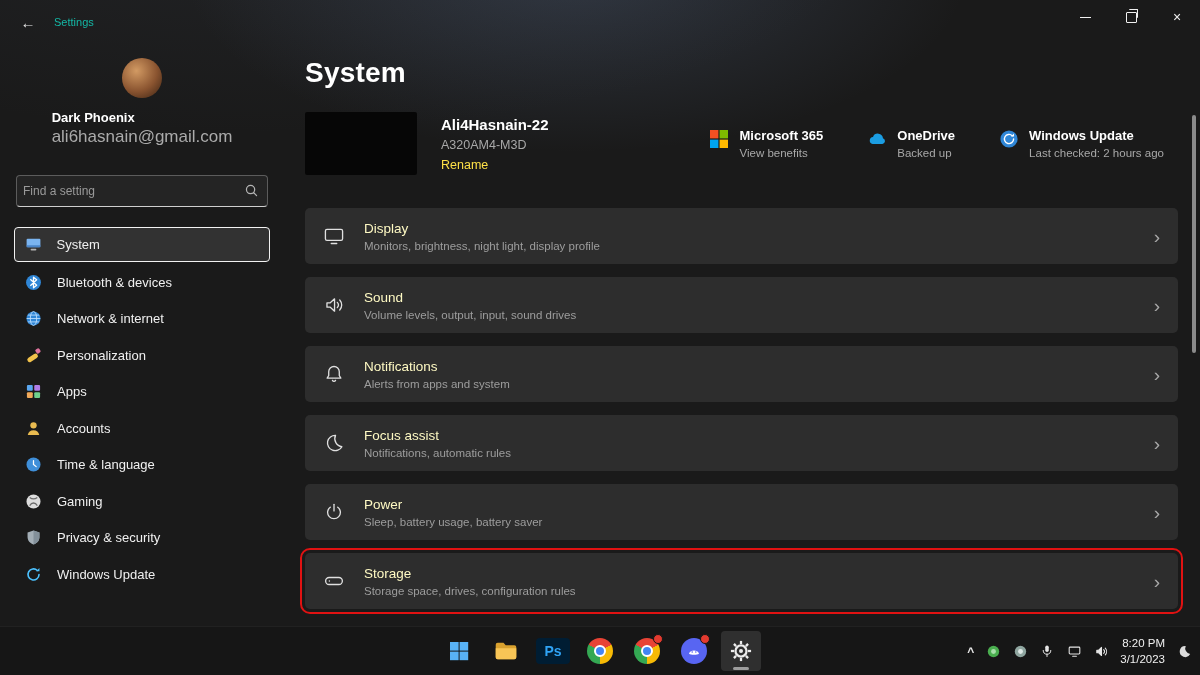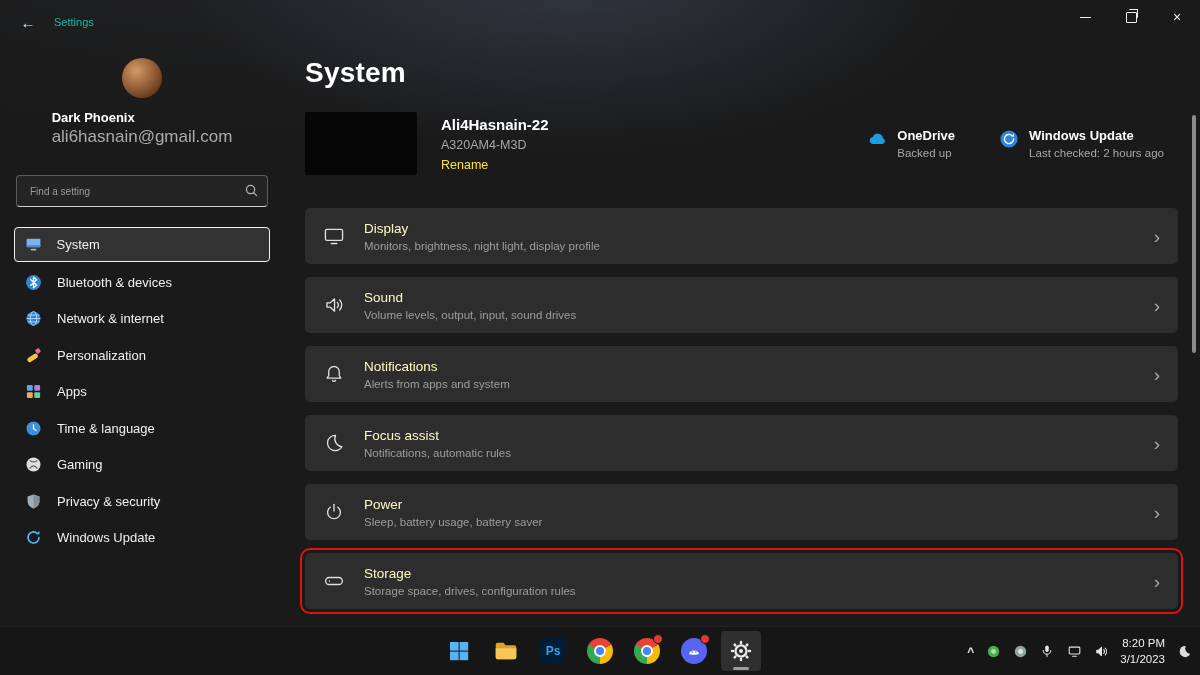--- a/index.html
+++ b/index.html
@@ -21,21 +21,21 @@
     border-top:1px solid #f0f0f0;border-right:1px solid #f0f0f0;border-radius:1px;}
   
   .sidebar{position:absolute;top:44px;left:0;width:284px;bottom:48px;padding:0 14px;box-sizing:border-box;z-index:4;}
   .user{display:flex;align-items:center;gap:12px;margin:14px 4px 0 4px;flex-direction:column;}
   .avatar{width:40px;height:40px;border-radius:50%;flex:0 0 40px;
     background:radial-gradient(circle at 36% 32%,#d29a63,#8a5430 55%,#402615 95%);}
   .user-name{font-size:13px;font-weight:700;color:#fff;}
   .user-email{font-size:17px;color:#ababab;margin-top:2px;}
   .searchbox{position:relative;margin:28px 2px 20px 2px;}
   .searchbox input{width:100%;box-sizing:border-box;height:32px;background:#242424;border:1px solid #5c5c5c;
-    border-bottom:1.5px solid #cfcfcf;border-radius:4px;color:#eab308;font-size:10px;padding:0 32px 0 13px;
+    border-bottom:1.5px solid #cfcfcf;border-radius:4px;color:#eab308;font-size:12px;padding:0 32px 0 6px;
     font-family:"Liberation Sans","DejaVu Sans",sans-serif;outline:none;}
   .searchbox input::placeholder{color:#9a9a9a;}
   .search-ico{position:absolute;right:9px;top:8px;width:15px;height:15px;opacity:.85;}
   .nav{margin-top:2px;}
   .nav-item{position:relative;display:flex;align-items:center;gap:15px;height:33px;margin-bottom:3.5px;
     padding:0 11px;border-radius:4px;font-size:13px;color:#f0f0f0;}
   .nav-item .nicon{width:17px;height:17px;flex:0 0 17px;display:flex;}
   .nav-item.selected{background:#323232;border:1.5px solid #f2f2f2;padding:0 9.5px;}
   
   .main{position:absolute;left:284px;top:44px;right:0;bottom:48px;padding:0 22px 0 21px;box-sizing:border-box;}
@@ -61,22 +61,22 @@
   .chev{margin-left:auto;color:#a8a8a8;font-size:19px;line-height:1;}
   .scrollbar{position:absolute;right:4px;top:115px;width:4px;height:238px;border-radius:2px;background:#8b8b8b;z-index:6;}
   
   .taskbar{position:absolute;left:0;right:0;bottom:0;height:48px;background:#161616;
     border-top:1px solid rgba(255,255,255,.05);z-index:10;}
   .tb-center{position:absolute;left:50%;transform:translateX(-50%);top:4px;display:flex;gap:7px;}
   .tb-icon{width:40px;height:40px;border-radius:4px;display:flex;align-items:center;justify-content:center;position:relative;}
   .tb-icon.active{background:rgba(255,255,255,.11);}
   .tb-icon.active::after{content:'';position:absolute;bottom:1px;left:50%;transform:translateX(-50%);
     width:16px;height:3px;border-radius:2px;background:#9d9d9d;}
-  .ps-tile{width:26px;height:26px;border-radius:4px;background:#001d33;display:flex;align-items:center;justify-content:center;
-    font-size:12px;font-weight:700;color:#2fa3f5;}
+  .ps-tile{width:34px;height:26px;border-radius:4px;background:#001d33;display:flex;align-items:center;justify-content:center;
+    font-size:14px;font-weight:700;color:#2fa3f5;}
   .chrome{width:26px;height:26px;border-radius:50%;position:relative;
     background:conic-gradient(from -60deg,#e84335 0 120deg,#f7ba05 120deg 240deg,#34a853 240deg 360deg);}
   .chrome::after{content:'';position:absolute;inset:7px;background:#4285f4;border:2.5px solid #fff;border-radius:50%;box-sizing:border-box;}
   .discord{width:26px;height:26px;border-radius:50%;background:#5865f2;display:flex;align-items:center;justify-content:center;}
   .badge{position:absolute;top:3px;right:4px;width:8px;height:8px;border-radius:50%;background:#e33a2f;border:1.5px solid #161616;}
   .tb-right{position:absolute;right:8px;top:0;height:100%;display:flex;align-items:center;gap:11px;}
   .tray-chevron{font-size:12px;color:#e8e8e8;font-weight:700;transform:translateY(1px);}
   .tray-ico{width:16px;height:16px;display:flex;align-items:center;justify-content:center;}
   .clock{text-align:right;font-size:11.5px;line-height:1.4;color:#f0f0f0;}
 </style>
@@ -167,20 +167,29 @@
               <rect x="8.7" y="1.8" width="5.5" height="5.5" rx="1" fill="#b07de8"></rect>
               <rect x="1.8" y="8.7" width="5.5" height="5.5" rx="1" fill="#f0a95a"></rect>
               <rect x="8.7" y="8.7" width="5.5" height="5.5" rx="1" fill="#6fd08c"></rect>
             </svg>
           </span>
         <span>Apps</span>
       </div>
       <div class="nav-item">
         <span class="nicon">
             <svg viewBox="0 0 16 16">
+              <circle cx="8" cy="5" r="3" fill="#e9bb50"></circle>
+              <path d="M2.6 14a5.5 5.5 0 0 1 10.8 0z" fill="#e9bb50"></path>
+            </svg>
+          </span>
+        <span>Accounts</span>
+      </div>
+      <div class="nav-item">
+        <span class="nicon">
+            <svg viewBox="0 0 16 16">
               <circle cx="8" cy="8" r="6.6" fill="#3f8fd9"></circle>
               <path d="M8 4.4V8l2.5 2" stroke="#fff" stroke-width="1.2" fill="none" stroke-linecap="round"></path>
             </svg>
           </span>
         <span>Time &amp; language</span>
       </div>
       <div class="nav-item">
         <span class="nicon">
             <svg viewBox="0 0 16 16">
               <circle cx="8" cy="8" r="6.6" fill="#dedede"></circle>
@@ -214,20 +223,34 @@
     <h1 class="page-title">System</h1>
 
     <div class="device-row">
       <div class="device-thumb"></div>
       <div class="device-info">
         <div class="device-name">Ali4Hasnain-22</div>
         <div class="device-model">A320AM4-M3D</div>
         <div class="device-rename">Rename</div>
       </div>
       <div class="quick-cards">
+        <div class="qcard">
+          <span class="qicon">
+              <svg viewBox="0 0 20 20">
+                <rect x="1" y="1" width="8.4" height="8.4" fill="#f25022"></rect>
+                <rect x="10.6" y="1" width="8.4" height="8.4" fill="#7fba00"></rect>
+                <rect x="1" y="10.6" width="8.4" height="8.4" fill="#00a4ef"></rect>
+                <rect x="10.6" y="10.6" width="8.4" height="8.4" fill="#ffb900"></rect>
+              </svg>
+            </span>
+          <div>
+            <div class="qtitle">Microsoft 365</div>
+            <div class="qsub">View benefits</div>
+          </div>
+        </div>
         <div class="qcard">
           <span class="qicon">
               <svg viewBox="0 0 20 20">
                 <path d="M5.6 15a3.6 3.6 0 0 1 .4-7.1A5.2 5.2 0 0 1 16 9.2a3 3 0 0 1-.6 5.8z" fill="#1b9de2"></path>
               </svg>
             </span>
           <div>
             <div class="qtitle">OneDrive</div>
             <div class="qsub">Backed up</div>
           </div>

